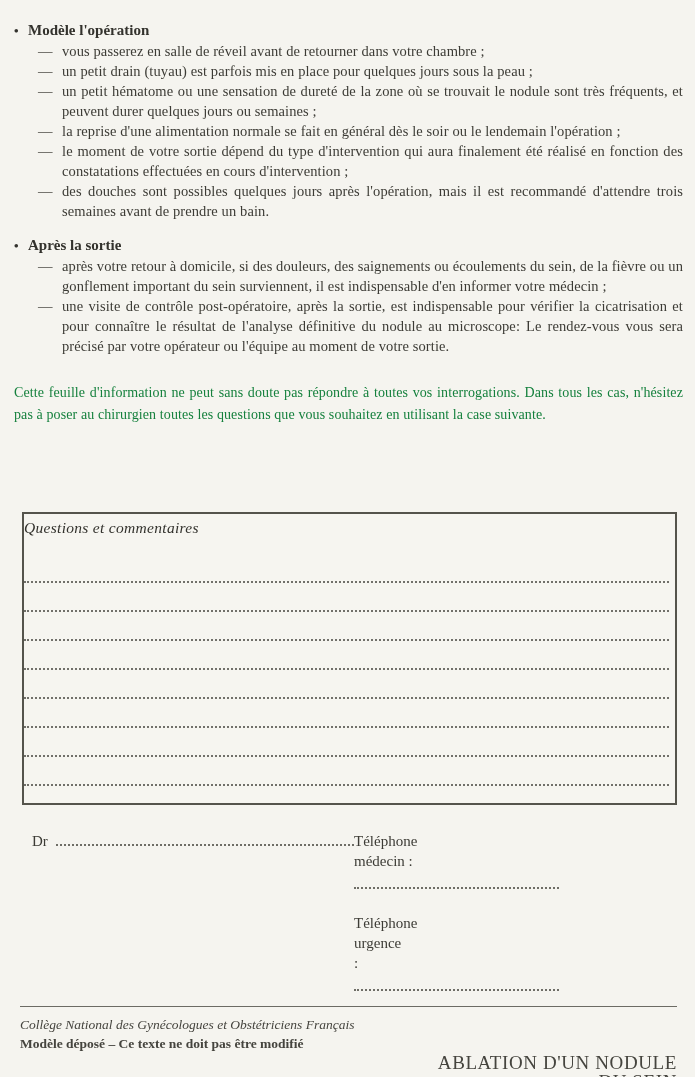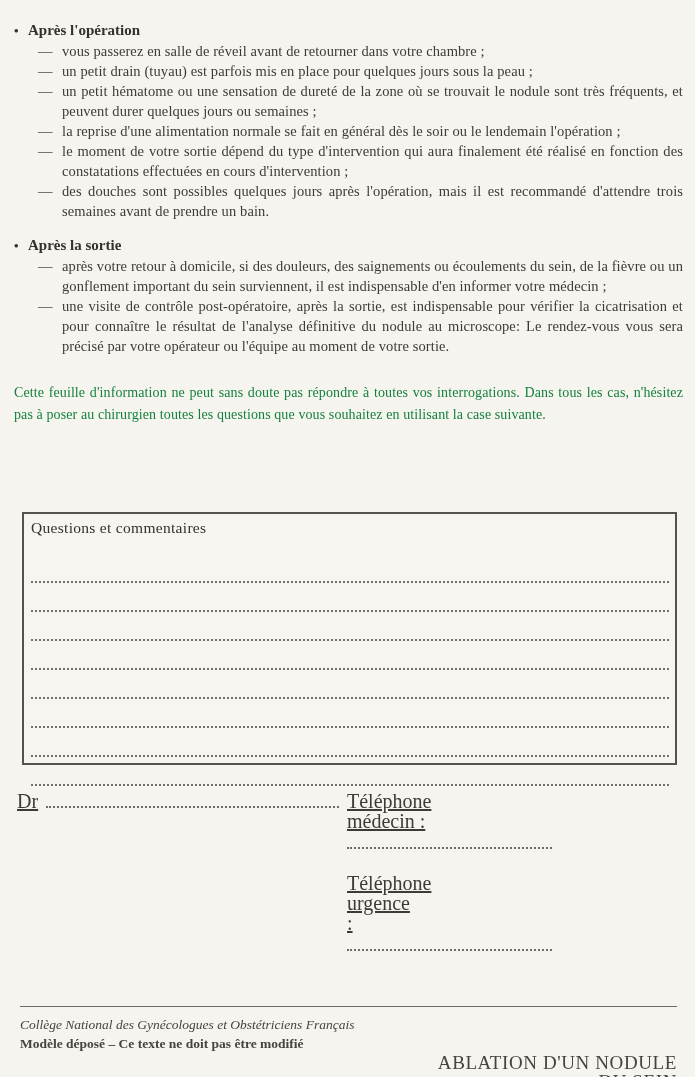--- a/index.html
+++ b/index.html
@@ -42,40 +42,41 @@
     margin: 26px 0 0 2px;
     font-size: 14px; line-height: 22px;
     text-align: justify;
     color: #15803d;
     letter-spacing: 0.1px;
   }
   
   .qbox {
     box-sizing: border-box;
     margin: 86px 6px 0 10px;
-    height: 253px;
+    height: 293px;
     border: 2px solid #55544c;
     background: #f6f5f0;
-    padding: 4px 6px 0 7px;
+    padding: 4px 6px 0 0;
+    font-style: italic;
   }
   .qbox-title {
     font-size: 15.5px; line-height: 20px;
     color: #33322d;
     letter-spacing: 0.3px;
   }
   .qlines { margin-top: 16px; }
   .qline {
     height: 27px;
     border-bottom: 2px dotted #71706a;
   }
   
   .contact-row {
     display: flex;
-    margin: 26px 8px 0 5px;
-    font-size: 20px; line-height: 20px; text-decoration: underline;
+    margin: 26px 8px 0 20px;
+    font-size: 15px; line-height: 20px;
   }
   .dr-field {
     display: flex; align-items: baseline;
     width: 322px; flex: 0 0 auto;
   }
   .dr-label { flex: 0 0 auto; margin-right: 8px; }
   .dotfill {
     flex: 1 1 auto;
     border-bottom: 2px dotted #6e6d66;
     height: 13px;
@@ -116,21 +117,21 @@
   .foot-page { margin-top: 0; letter-spacing: 0.2px; }
 </style>
 </head>
 <body>
 
 <div class="page">
 
   <section class="list-section">
     <div class="sec-title">
       <span class="bullet">•</span>
-      <span>Après l'opération</span>
+      <span>Modèle l'opération</span>
     </div>
     <div class="item">
       <span class="dash">—</span>
       <span class="item-text">vous passerez en salle de réveil avant de retourner dans votre chambre ;</span>
     </div>
     <div class="item">
       <span class="dash">—</span>
       <span class="item-text">un petit drain (tuyau) est parfois mis en place pour quelques jours sous la peau ;</span>
     </div>
     <div class="item">

